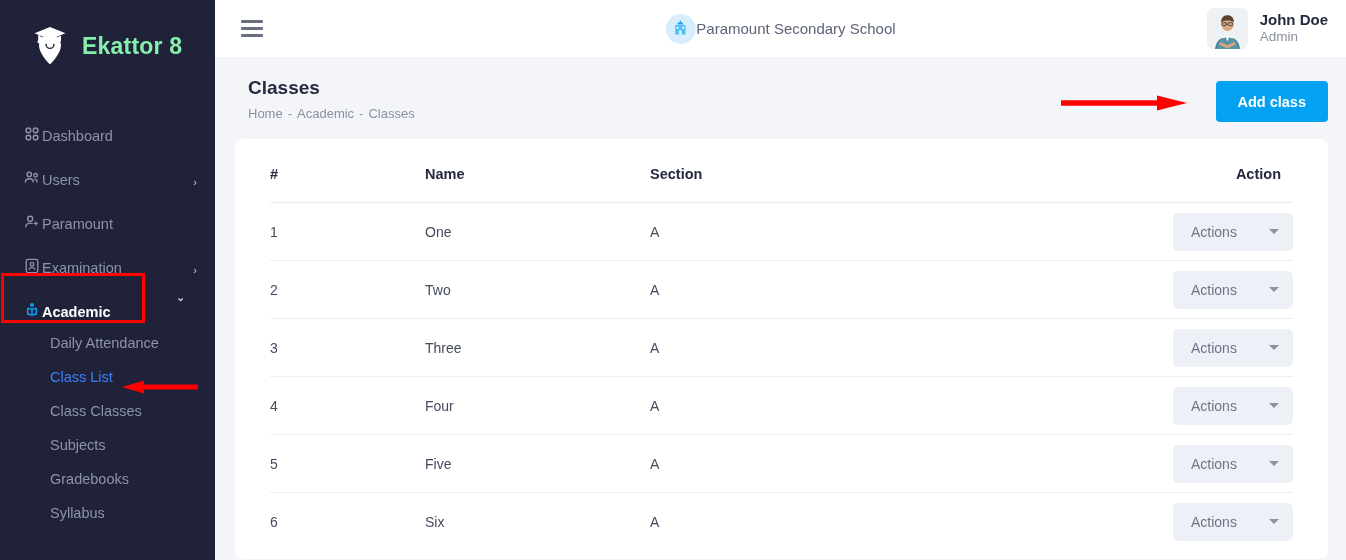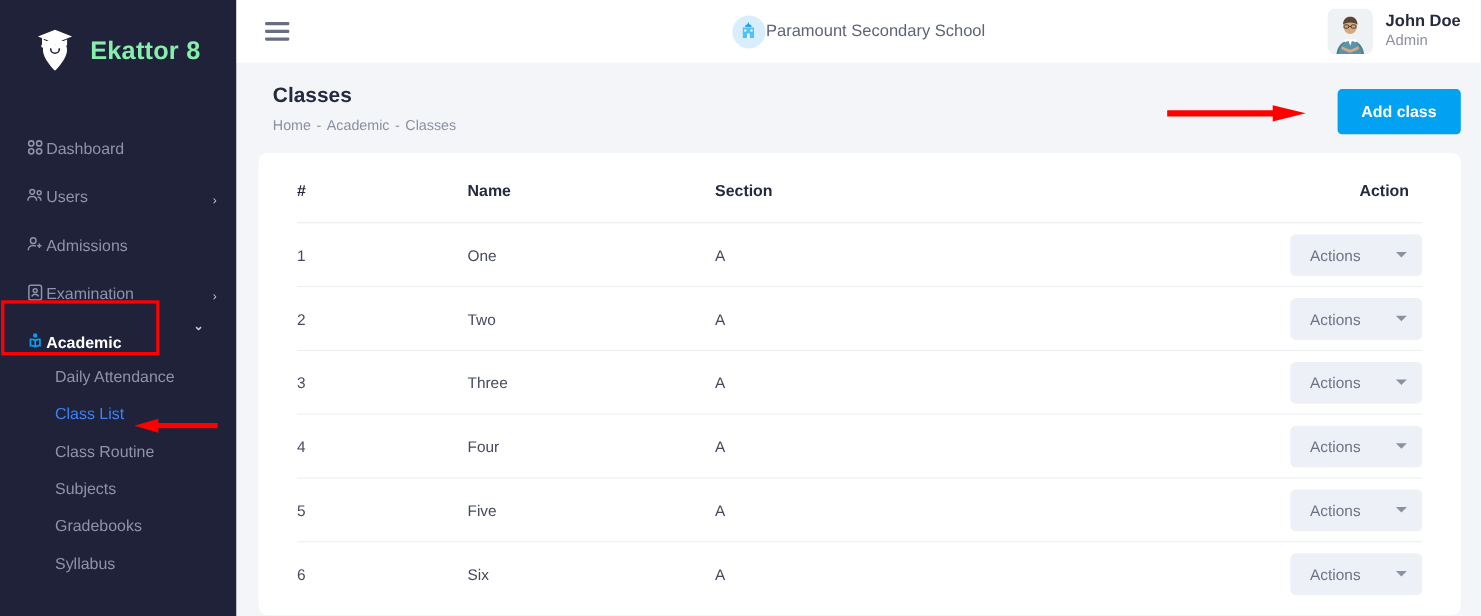--- a/index.html
+++ b/index.html
@@ -247,21 +247,21 @@
       </div>
 
       <div class="nav-item">
         <span class="nav-icon">
           <svg viewBox="0 0 20 20" width="18" height="18" fill="none" stroke="#8e93ad" stroke-width="1.5">
             <circle cx="8" cy="6.4" r="2.8"></circle>
             <path d="M3 16c0-2.9 2.2-4.8 5-4.8 1 0 2 .3 2.8.7"></path>
             <path d="M14.2 9.4v4.4M12 11.6h4.4"></path>
           </svg>
         </span>
-        <span class="nav-label">Admissions</span>
+        <span class="nav-label">Paramount</span>
       </div>
 
       <div class="nav-item">
         <span class="nav-icon">
           <svg viewBox="0 0 20 20" width="18" height="18" fill="none" stroke="#8e93ad" stroke-width="1.5">
             <rect x="3.6" y="2.6" width="12.8" height="14.8" rx="2"></rect>
             <circle cx="10" cy="8" r="2"></circle>
             <path d="M6.6 14c.6-1.6 1.9-2.4 3.4-2.4s2.8.8 3.4 2.4"></path>
           </svg>
         </span>
@@ -283,21 +283,21 @@
       </div>
 
       <div class="sub-nav">
         <div class="sub-item">
           <span>Daily Attendance</span>
         </div>
         <div class="sub-item current">
           <span>Class List</span>
         </div>
         <div class="sub-item">
-          <span>Class Routine</span>
+          <span>Class Classes</span>
         </div>
         <div class="sub-item">
           <span>Subjects</span>
         </div>
         <div class="sub-item">
           <span>Gradebooks</span>
         </div>
         <div class="sub-item">
           <span>Syllabus</span>
         </div>

